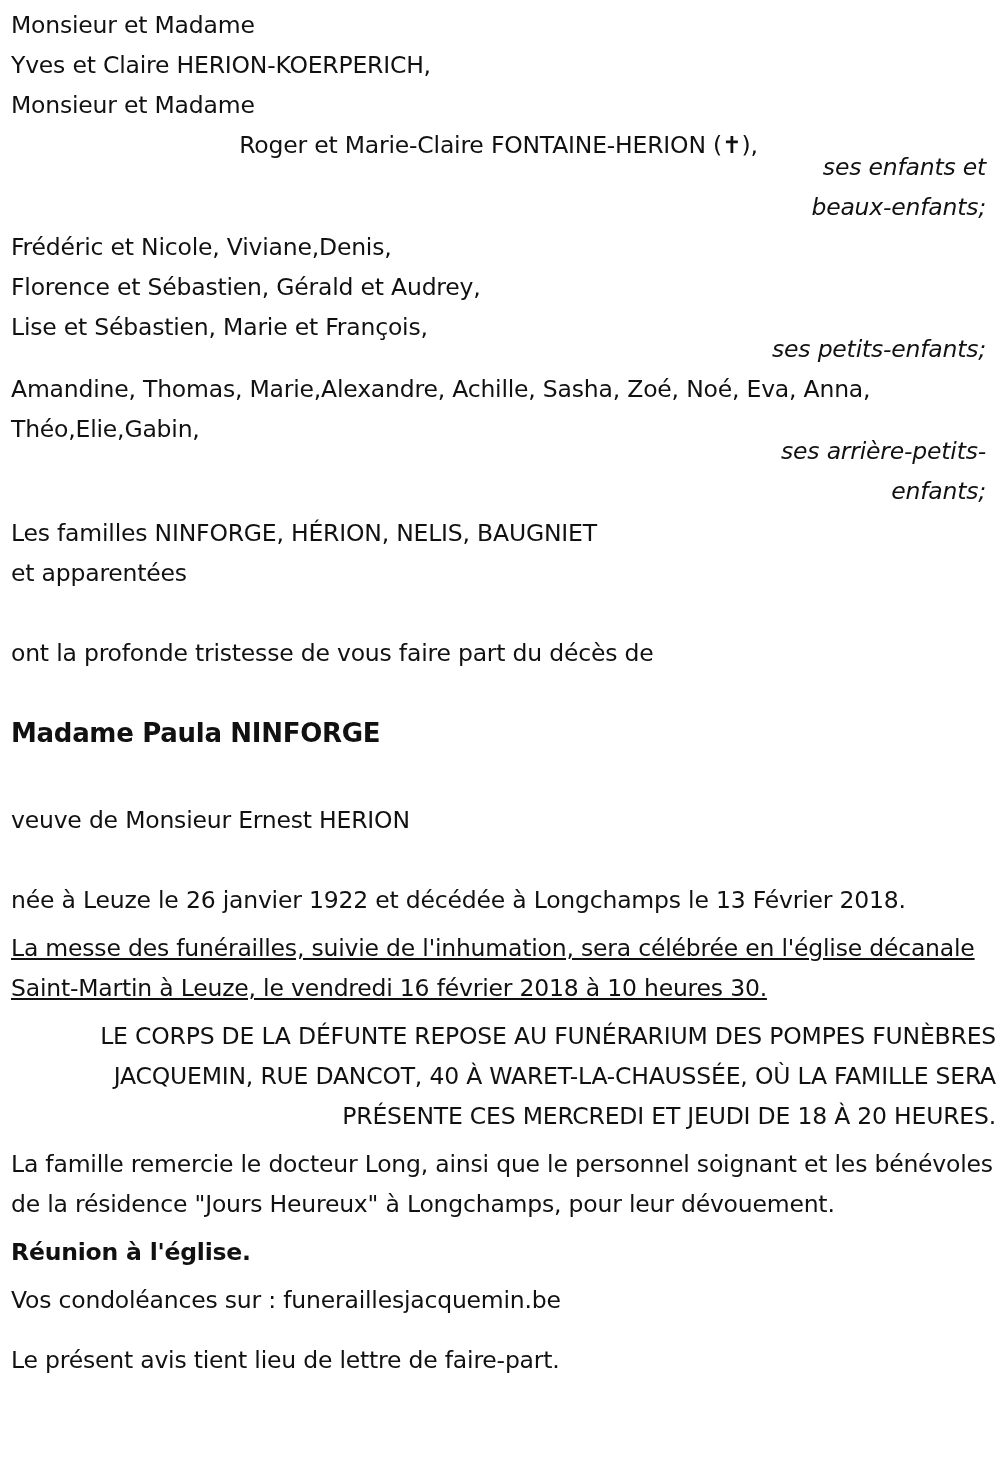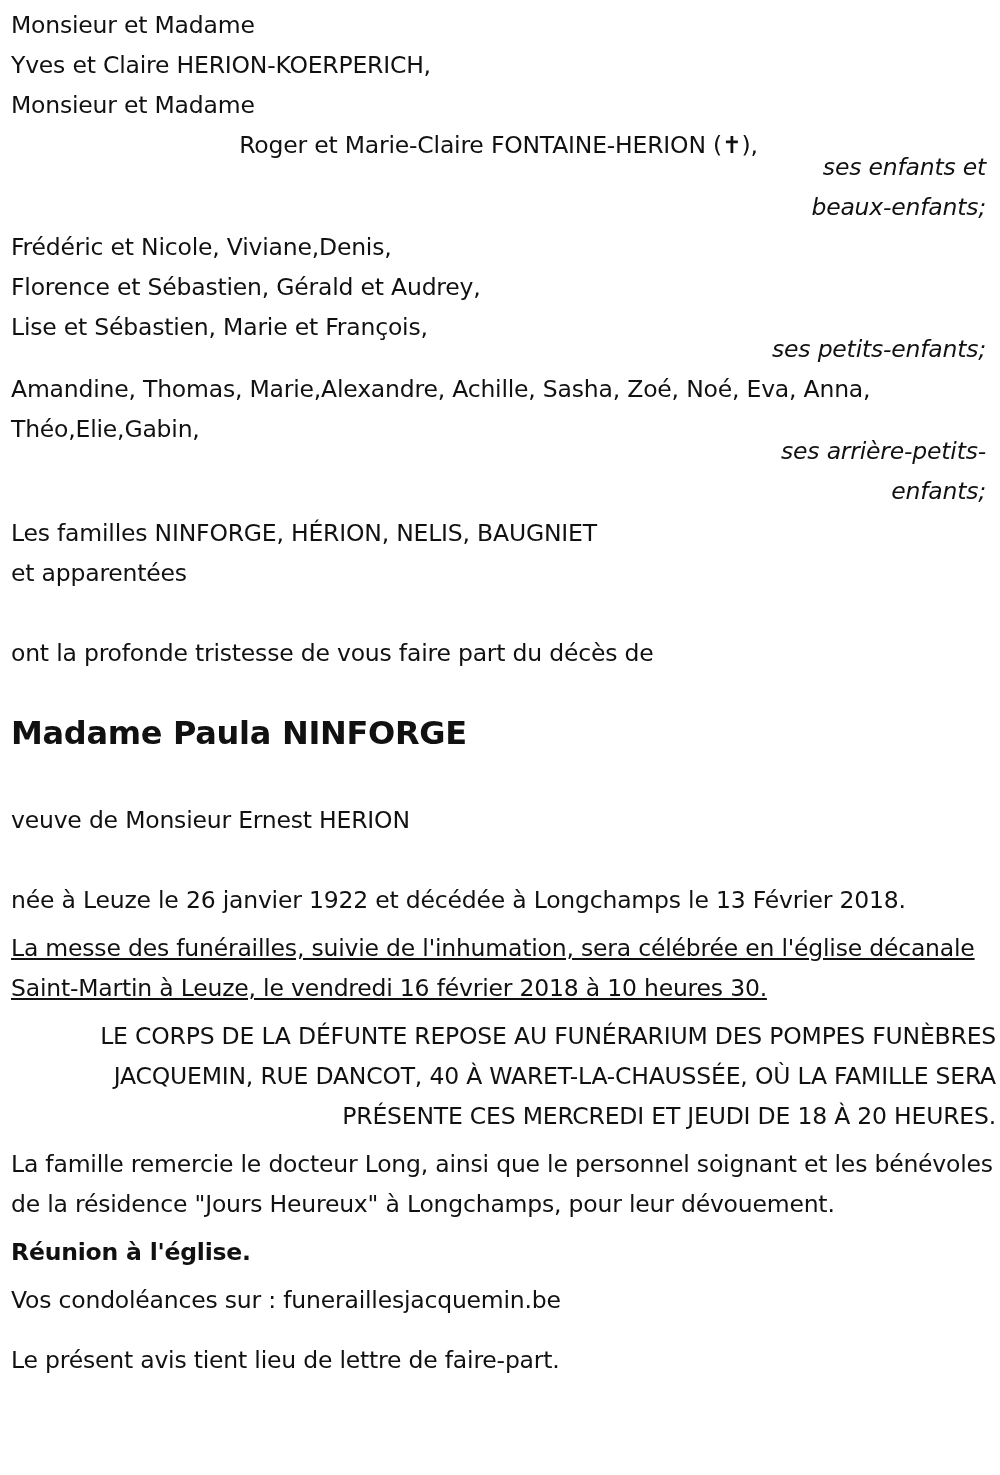--- a/index.html
+++ b/index.html
@@ -17,21 +17,21 @@
     .right {
       display: block;
       text-align: right;
       font-style: italic;
       line-height: 40px;
       padding-right: 0;
     }
     .heading {
       font-family: "DejaVu Sans", sans-serif;
       font-weight: bold;
-      font-size: 32px;
+      font-size: 26px;
       letter-spacing: -0.3px;
       line-height: 40px;
     }
     .para { display: block; line-height: 40px; white-space: normal; }
   </style>
 </head>
 <body>
 
 <div class="page">
 

